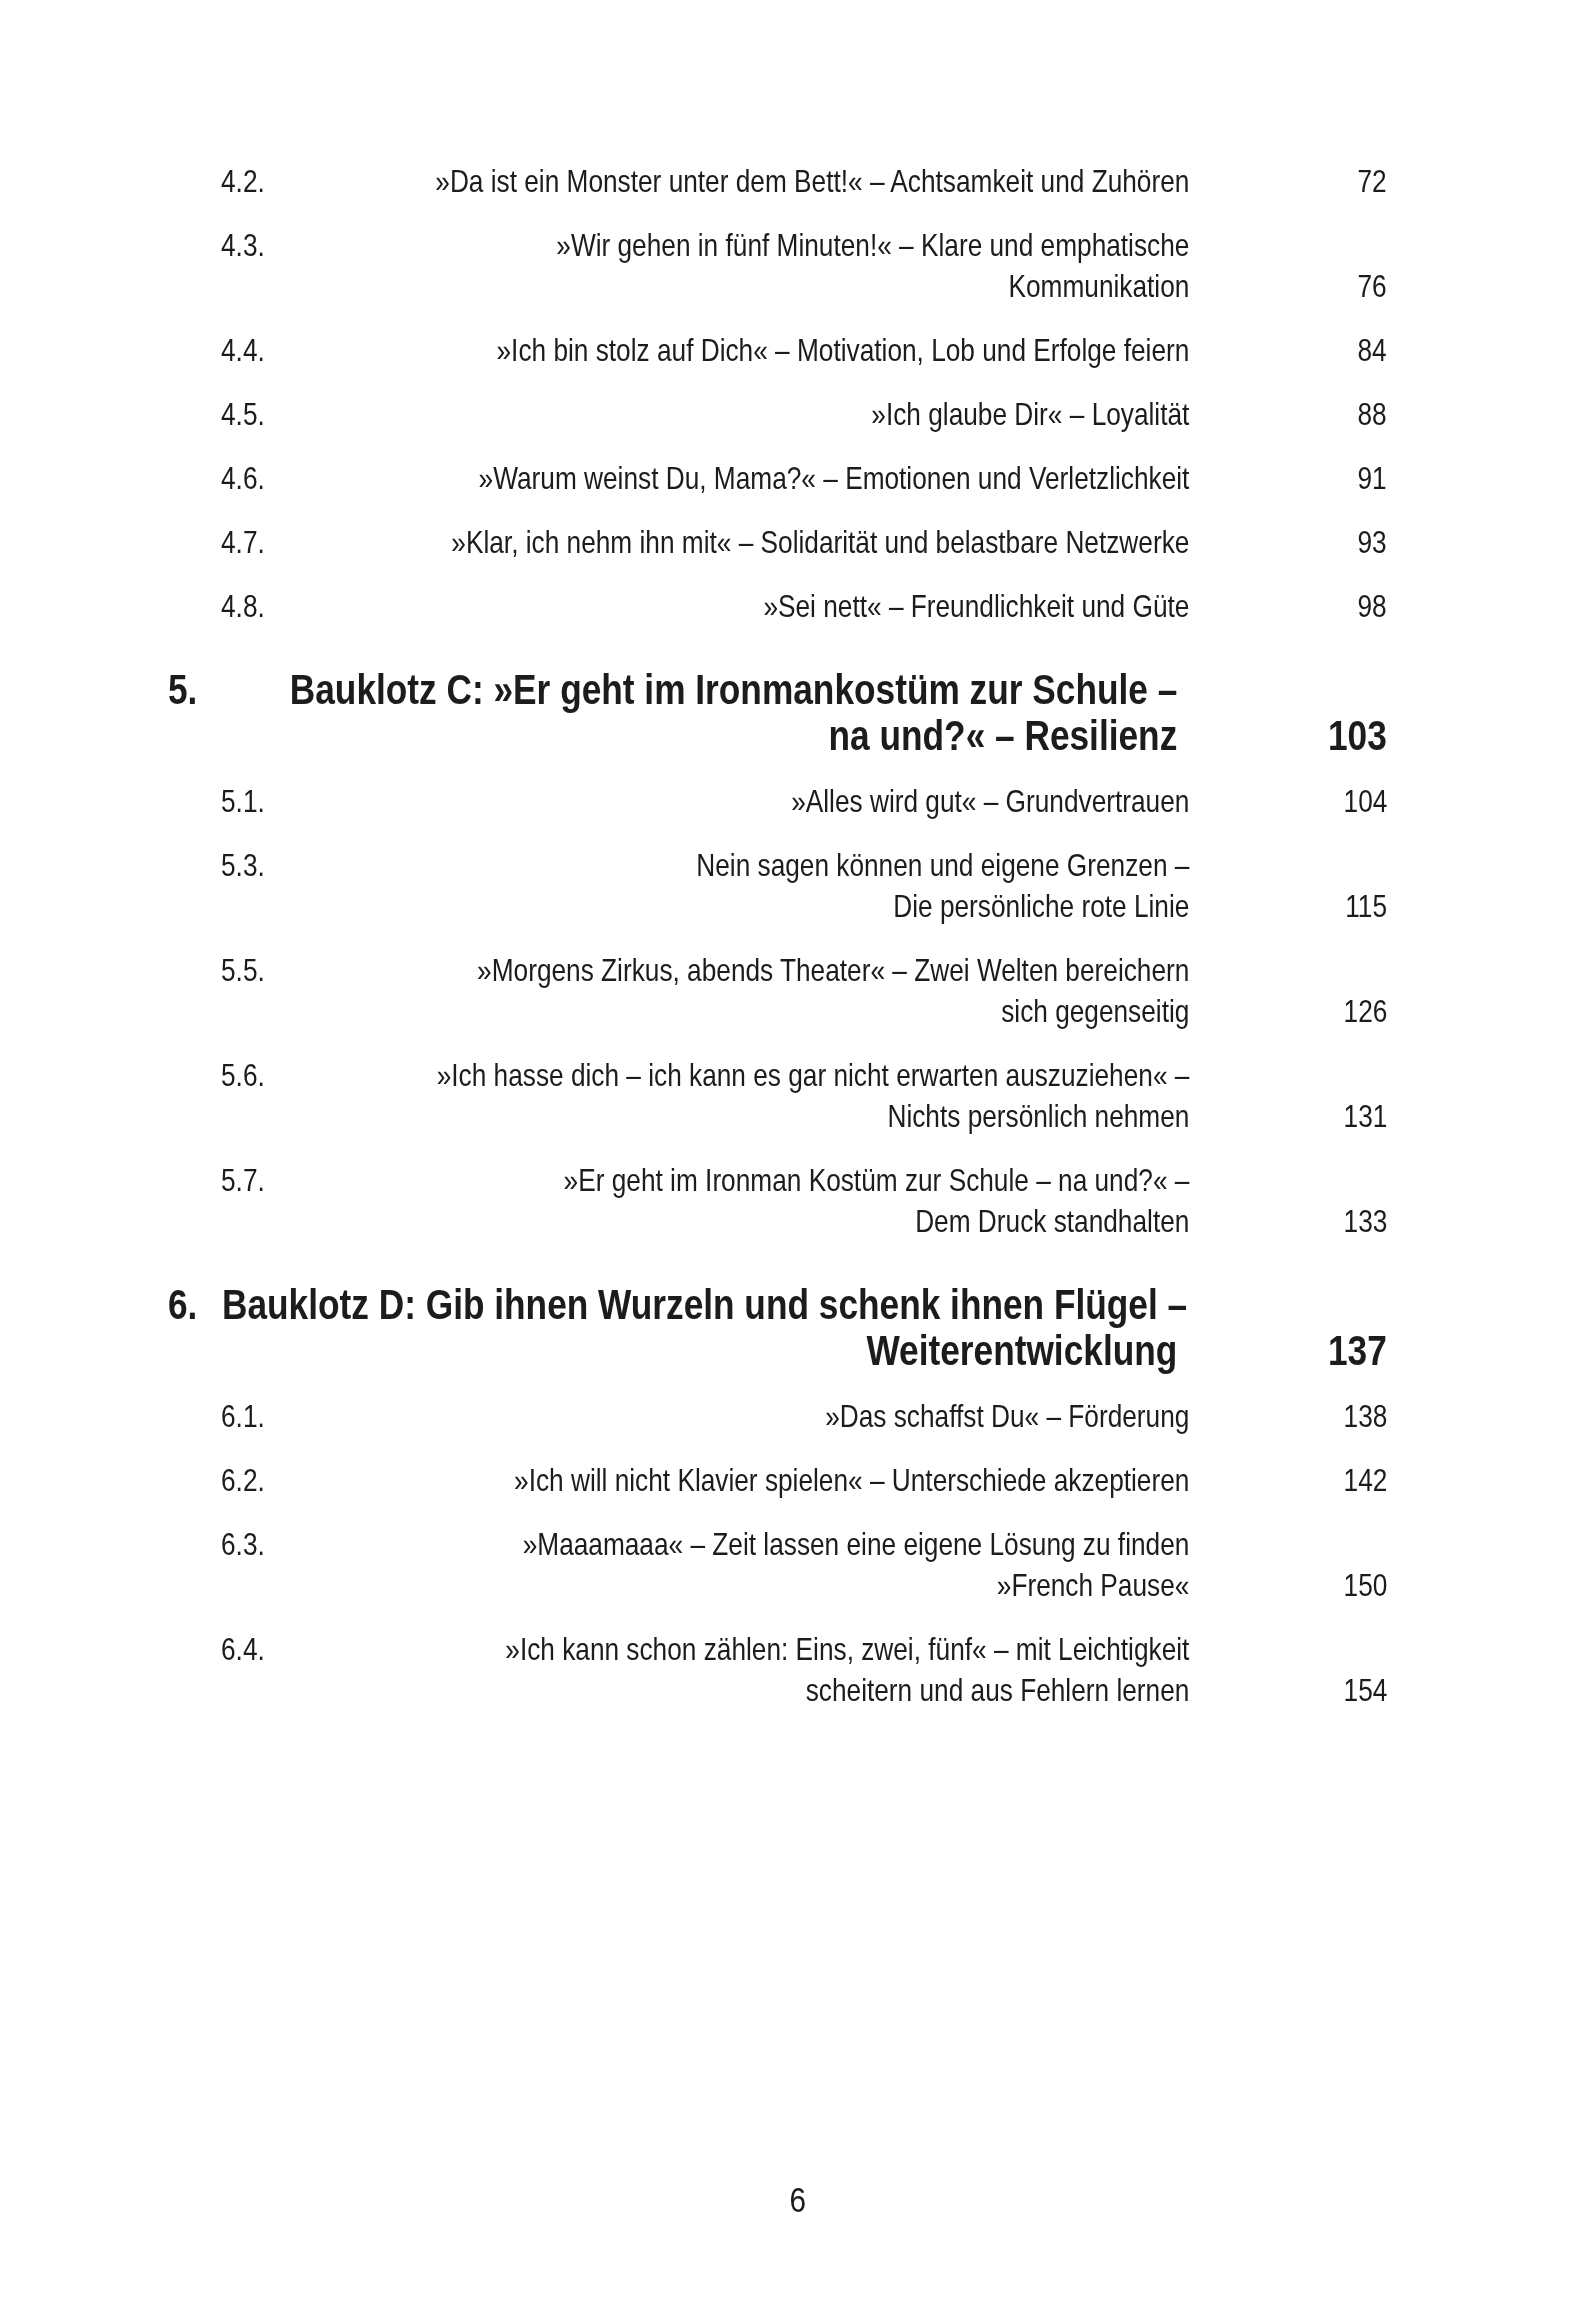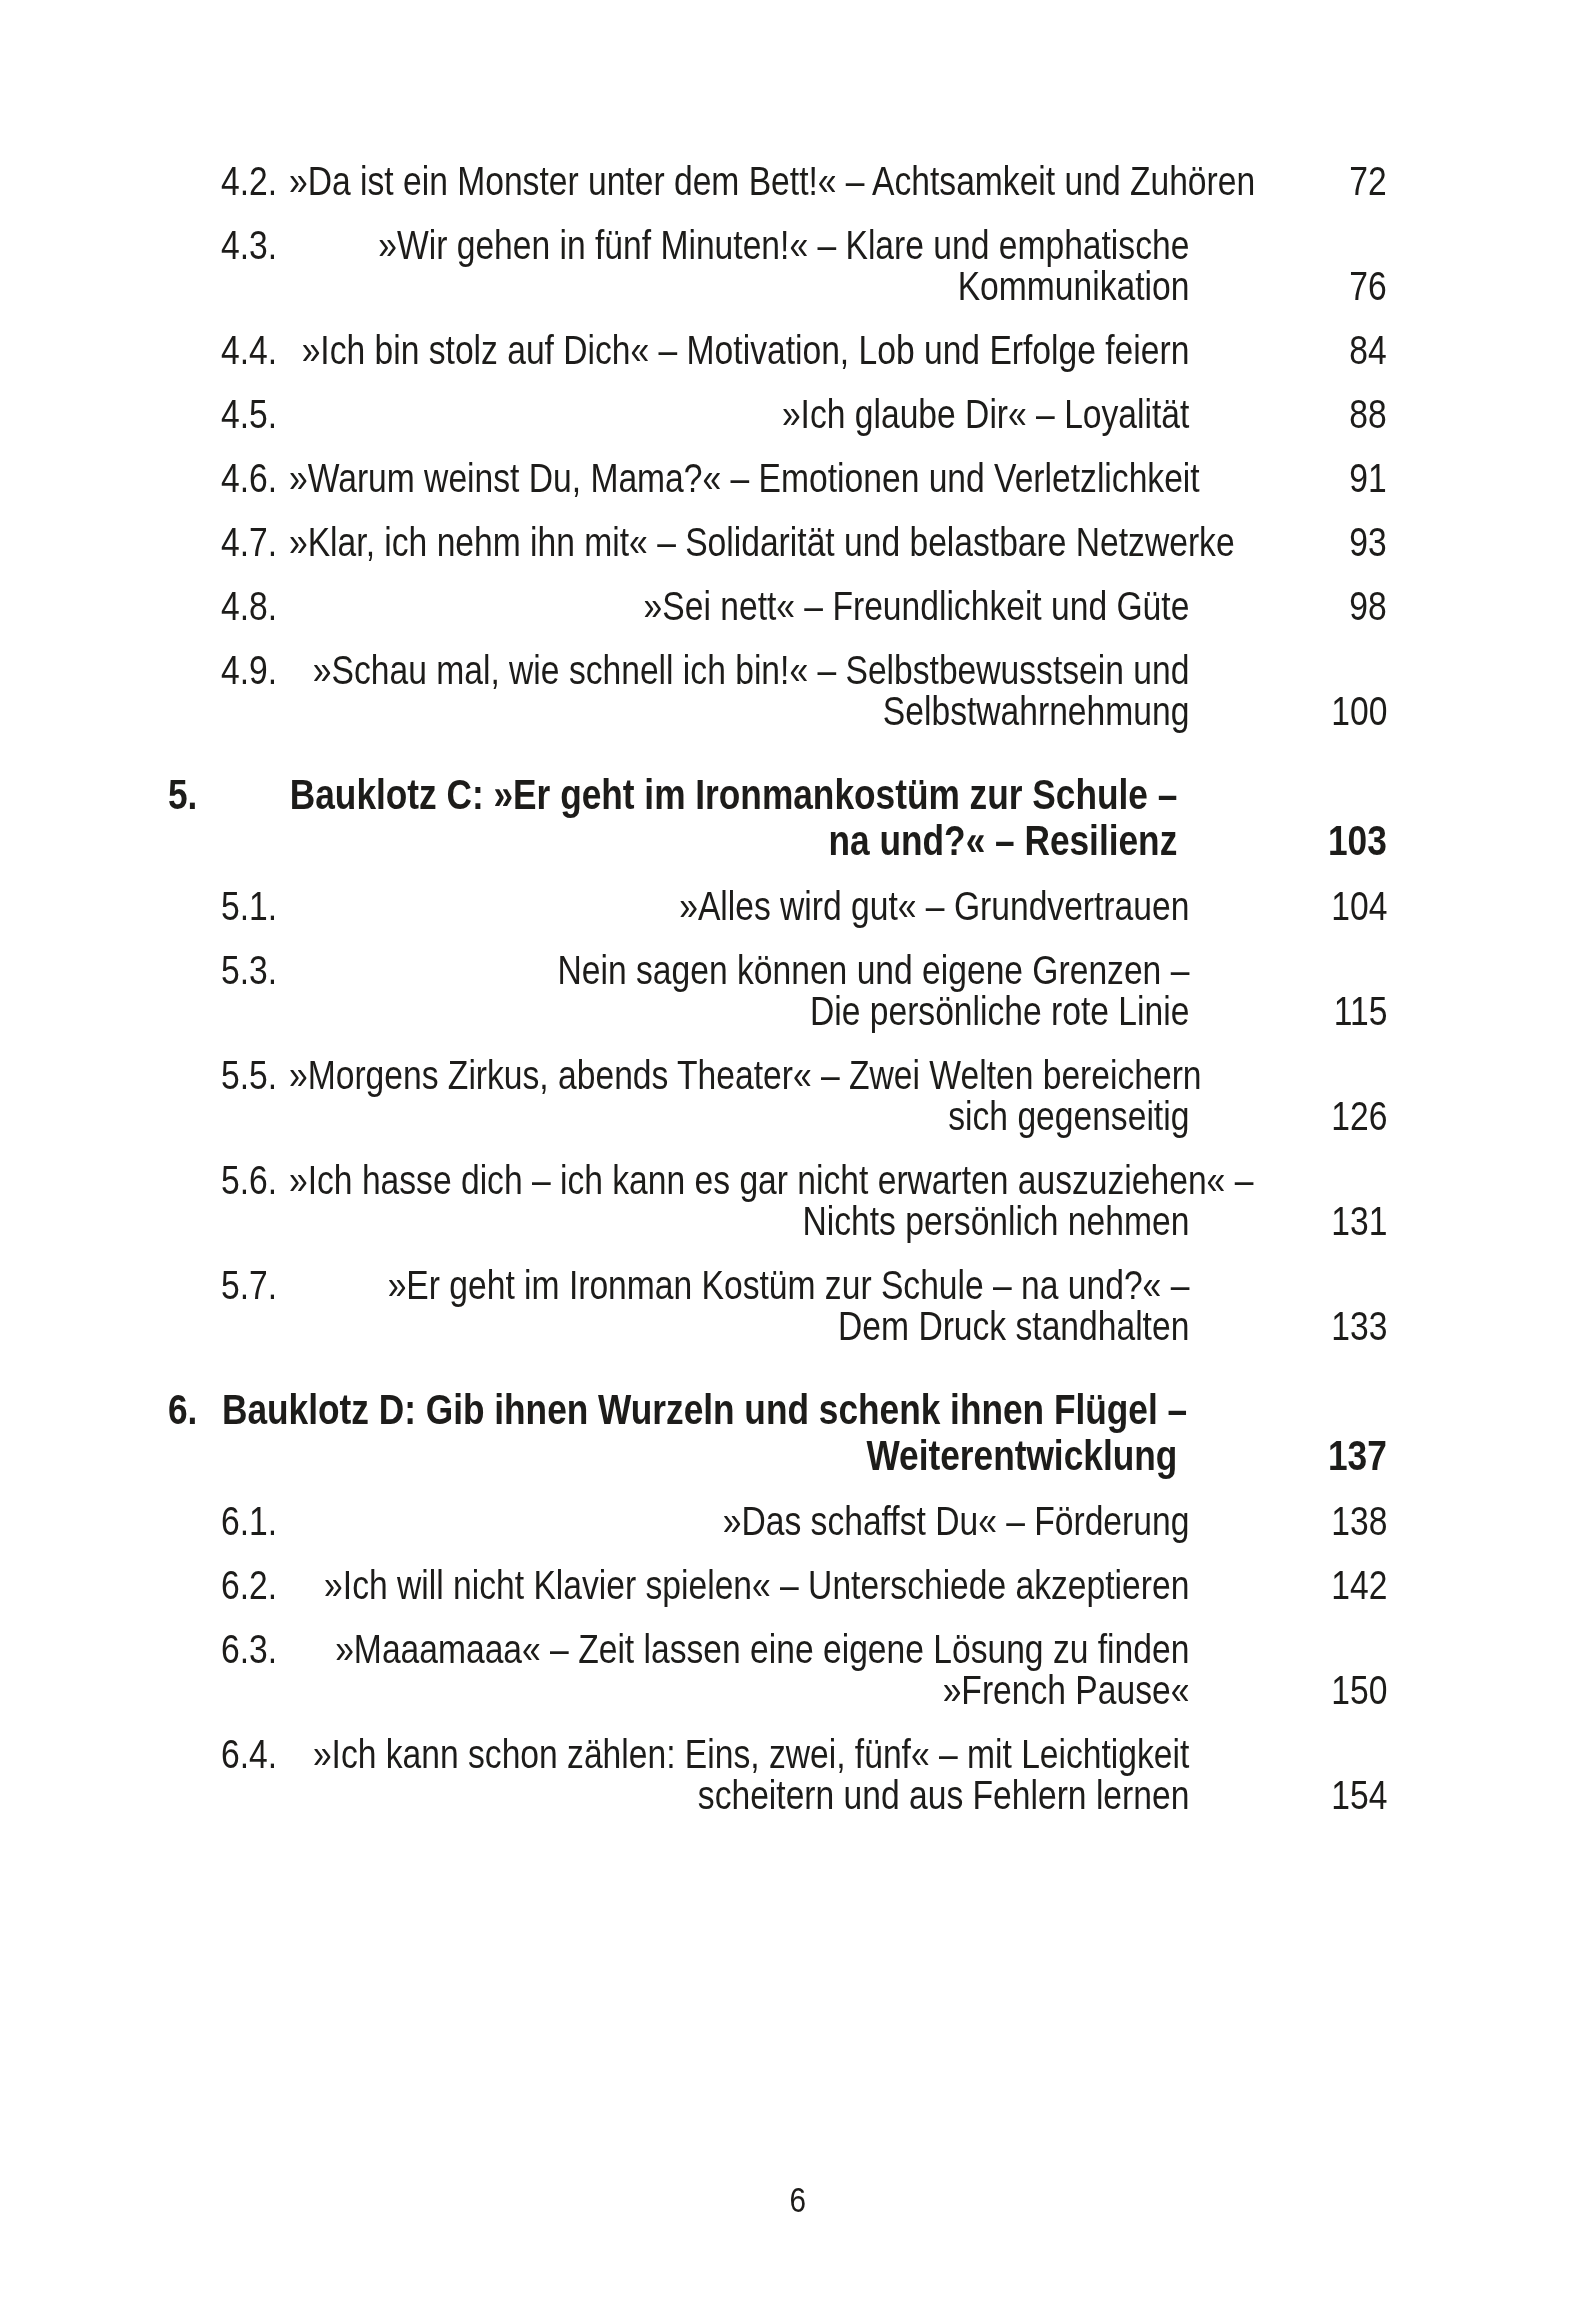--- a/index.html
+++ b/index.html
@@ -13,21 +13,21 @@
   }
   .toc { position: absolute; top: 161px; left: 0; right: 0; }
 
   .entry, .chapter {
     position: relative;
     display: flex;
     align-items: flex-start;
   }
   .entry {
     margin: 0 209px 23px 221px;
-    font-size: 41px;
+    font-size: 32px;
     line-height: 41px;
     font-weight: 400;
   }
   .chapter {
     margin: 39px 209px 23px 168px;
     font-size: 43px;
     line-height: 46px;
     font-weight: 700;
   }
   .num { flex: none; }
@@ -105,28 +105,20 @@
   </div>
 
   <div class="entry">
     <span class="num scale">4.8.</span>
     <div class="title">
       <span class="line scale">»Sei nett« – Freundlichkeit und Güte</span>
     </div>
     <span class="page">98</span>
   </div>
 
-  <div class="entry">
-    <span class="num scale">4.9.</span>
-    <div class="title">
-      <span class="line scale">»Schau mal, wie schnell ich bin!« – Selbstbewusstsein und</span>
-      <span class="line scale">Selbstwahrnehmung</span>
-    </div>
-    <span class="page">100</span>
-  </div>
 
   <div class="chapter">
     <span class="num scale">5.</span>
     <div class="title">
       <span class="line scale">Bauklotz C: »Er geht im Ironmankostüm zur Schule –</span>
       <span class="line scale">na und?« – Resilienz</span>
     </div>
     <span class="page">103</span>
   </div>
 

